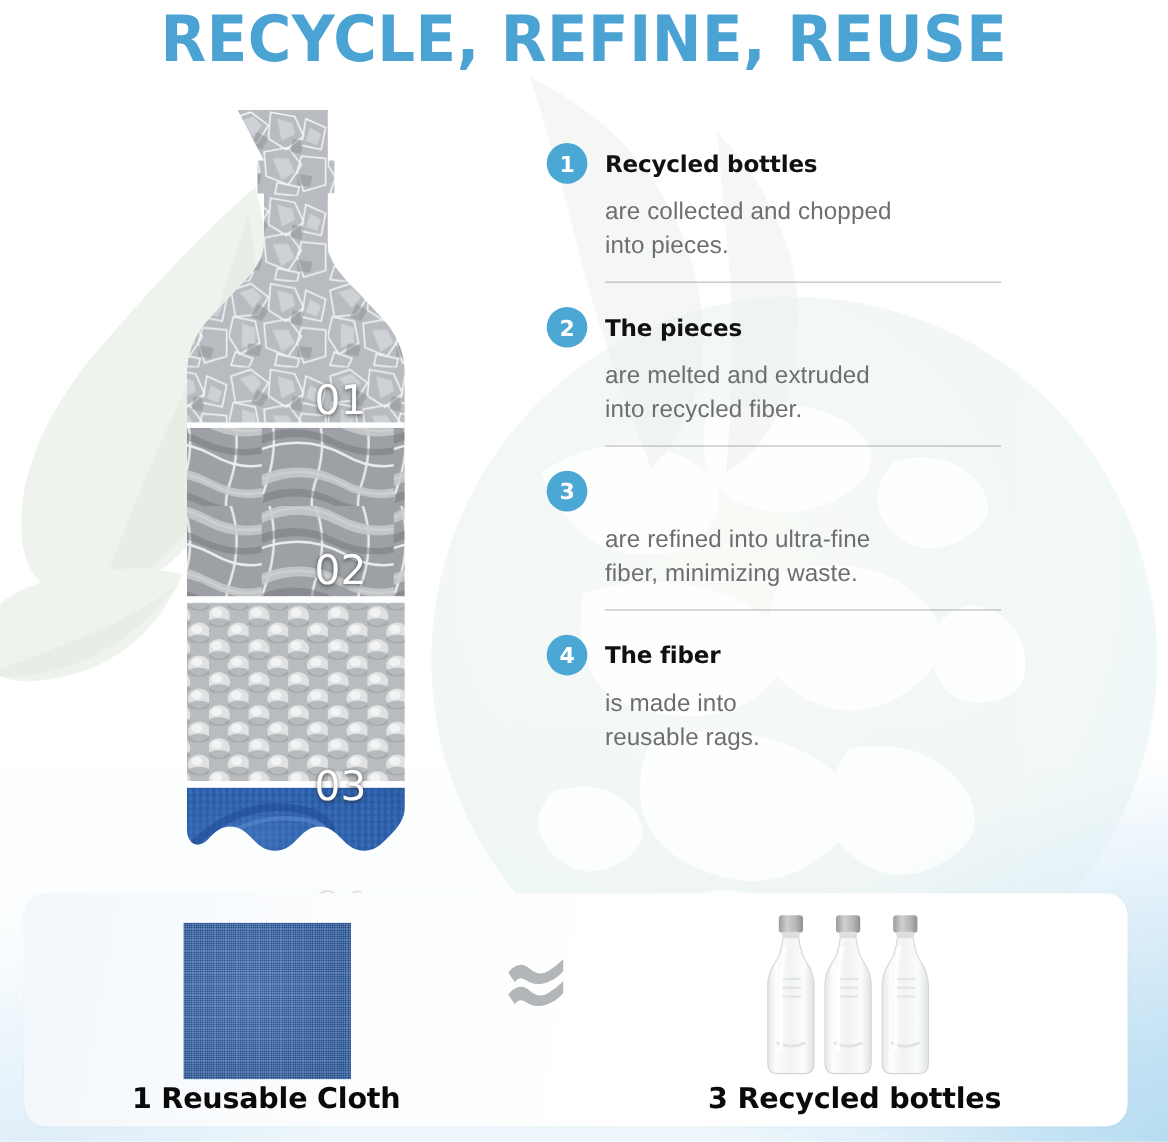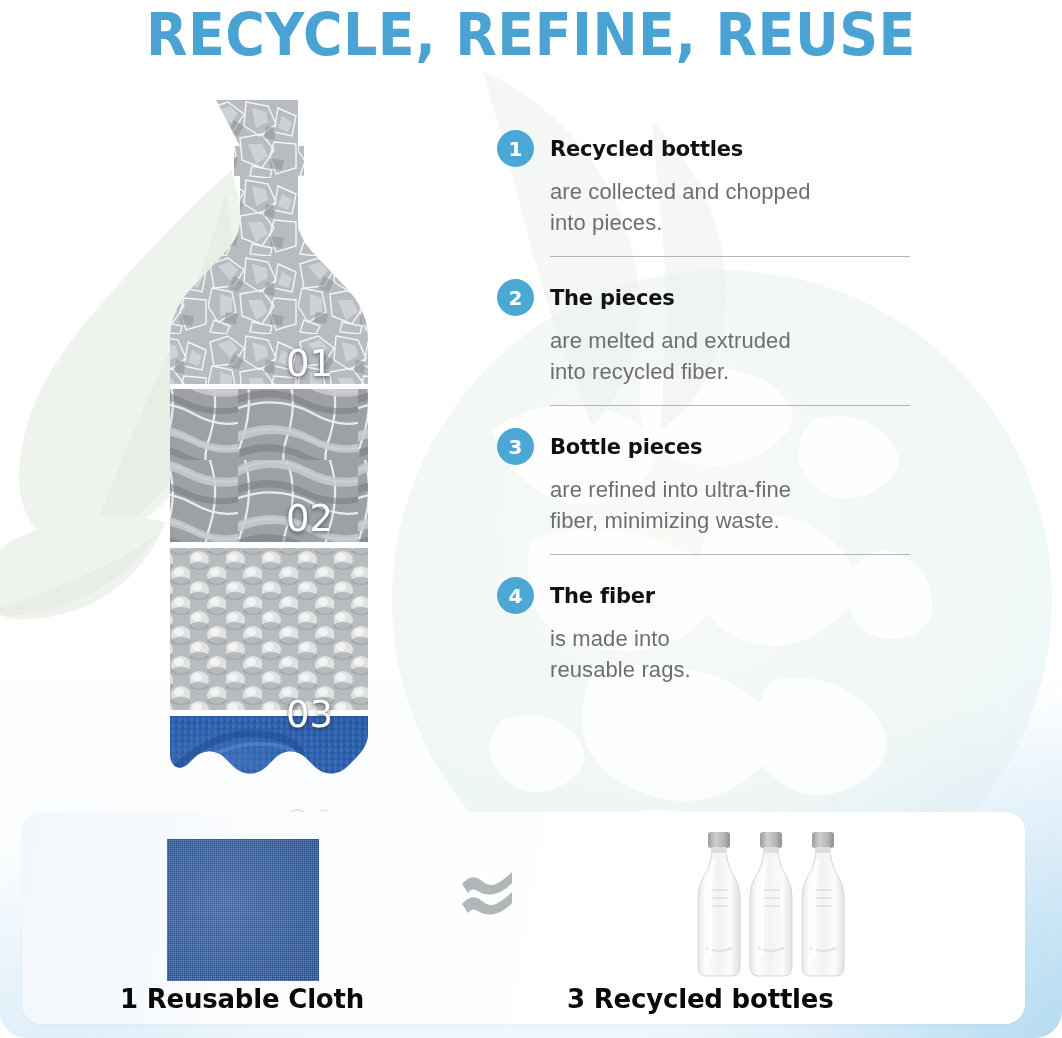--- a/index.html
+++ b/index.html
@@ -20,21 +20,20 @@
   
   .page {
     position: relative;
     width: 1062px;
     height: 1038px;
     overflow: hidden;
     background:
       radial-gradient(ellipse 700px 560px at 106% 104%, #a9d6ef 0%, #c5e3f4 26%, #e2f0fa 48%, rgba(236,246,252,0) 70%),
       radial-gradient(ellipse 420px 340px at 4% 106%, #dcecf8 0%, rgba(236,246,252,0) 68%),
       linear-gradient(180deg, #ffffff 0%, #ffffff 62%, #fbfdfe 80%, #eef7fc 100%);
-    border-radius: 27px;
   }
 
   
   .wm { position: absolute; pointer-events: none; }
 
   .wm-globe {
     right: -40px; top: 250px;
     width: 760px; height: 700px;
     opacity: .5;
   }
@@ -194,21 +193,21 @@
   .label-left {
     position: absolute;
     left: 0; top: 172px;
     width: 440px;
     text-align: center;
   }
   .label-right {
     position: absolute;
     left: 545px; top: 172px;
     width: 420px;
-    text-align: left;
+    text-align: center;
   }
   .bottom-label {
     font-family: "DejaVu Sans", sans-serif;
     font-weight: 700;
     font-size: 26px;
     line-height: 30px;
     color: #0a0a0a;
     letter-spacing: -0.2px;
     white-space: nowrap;
     transform: scaleX(0.96);
@@ -410,21 +409,20 @@
         <div class="step-title">The pieces</div>
       </div>
       <div class="step-body" style="white-space:pre-line">are melted and extruded
 into recycled fiber.</div>
       <div class="step-rule"></div>
     </div>
 
     <div class="step step-3">
       <div class="step-head">
         <div class="num-badge">3</div>
-        <div class="step-title">Bottle pieces</div>
       </div>
       <div class="step-body" style="white-space:pre-line">are refined into ultra-fine
 fiber, minimizing waste.</div>
       <div class="step-rule"></div>
     </div>
 
     <div class="step step-4">
       <div class="step-head">
         <div class="num-badge">4</div>
         <div class="step-title">The fiber</div>

